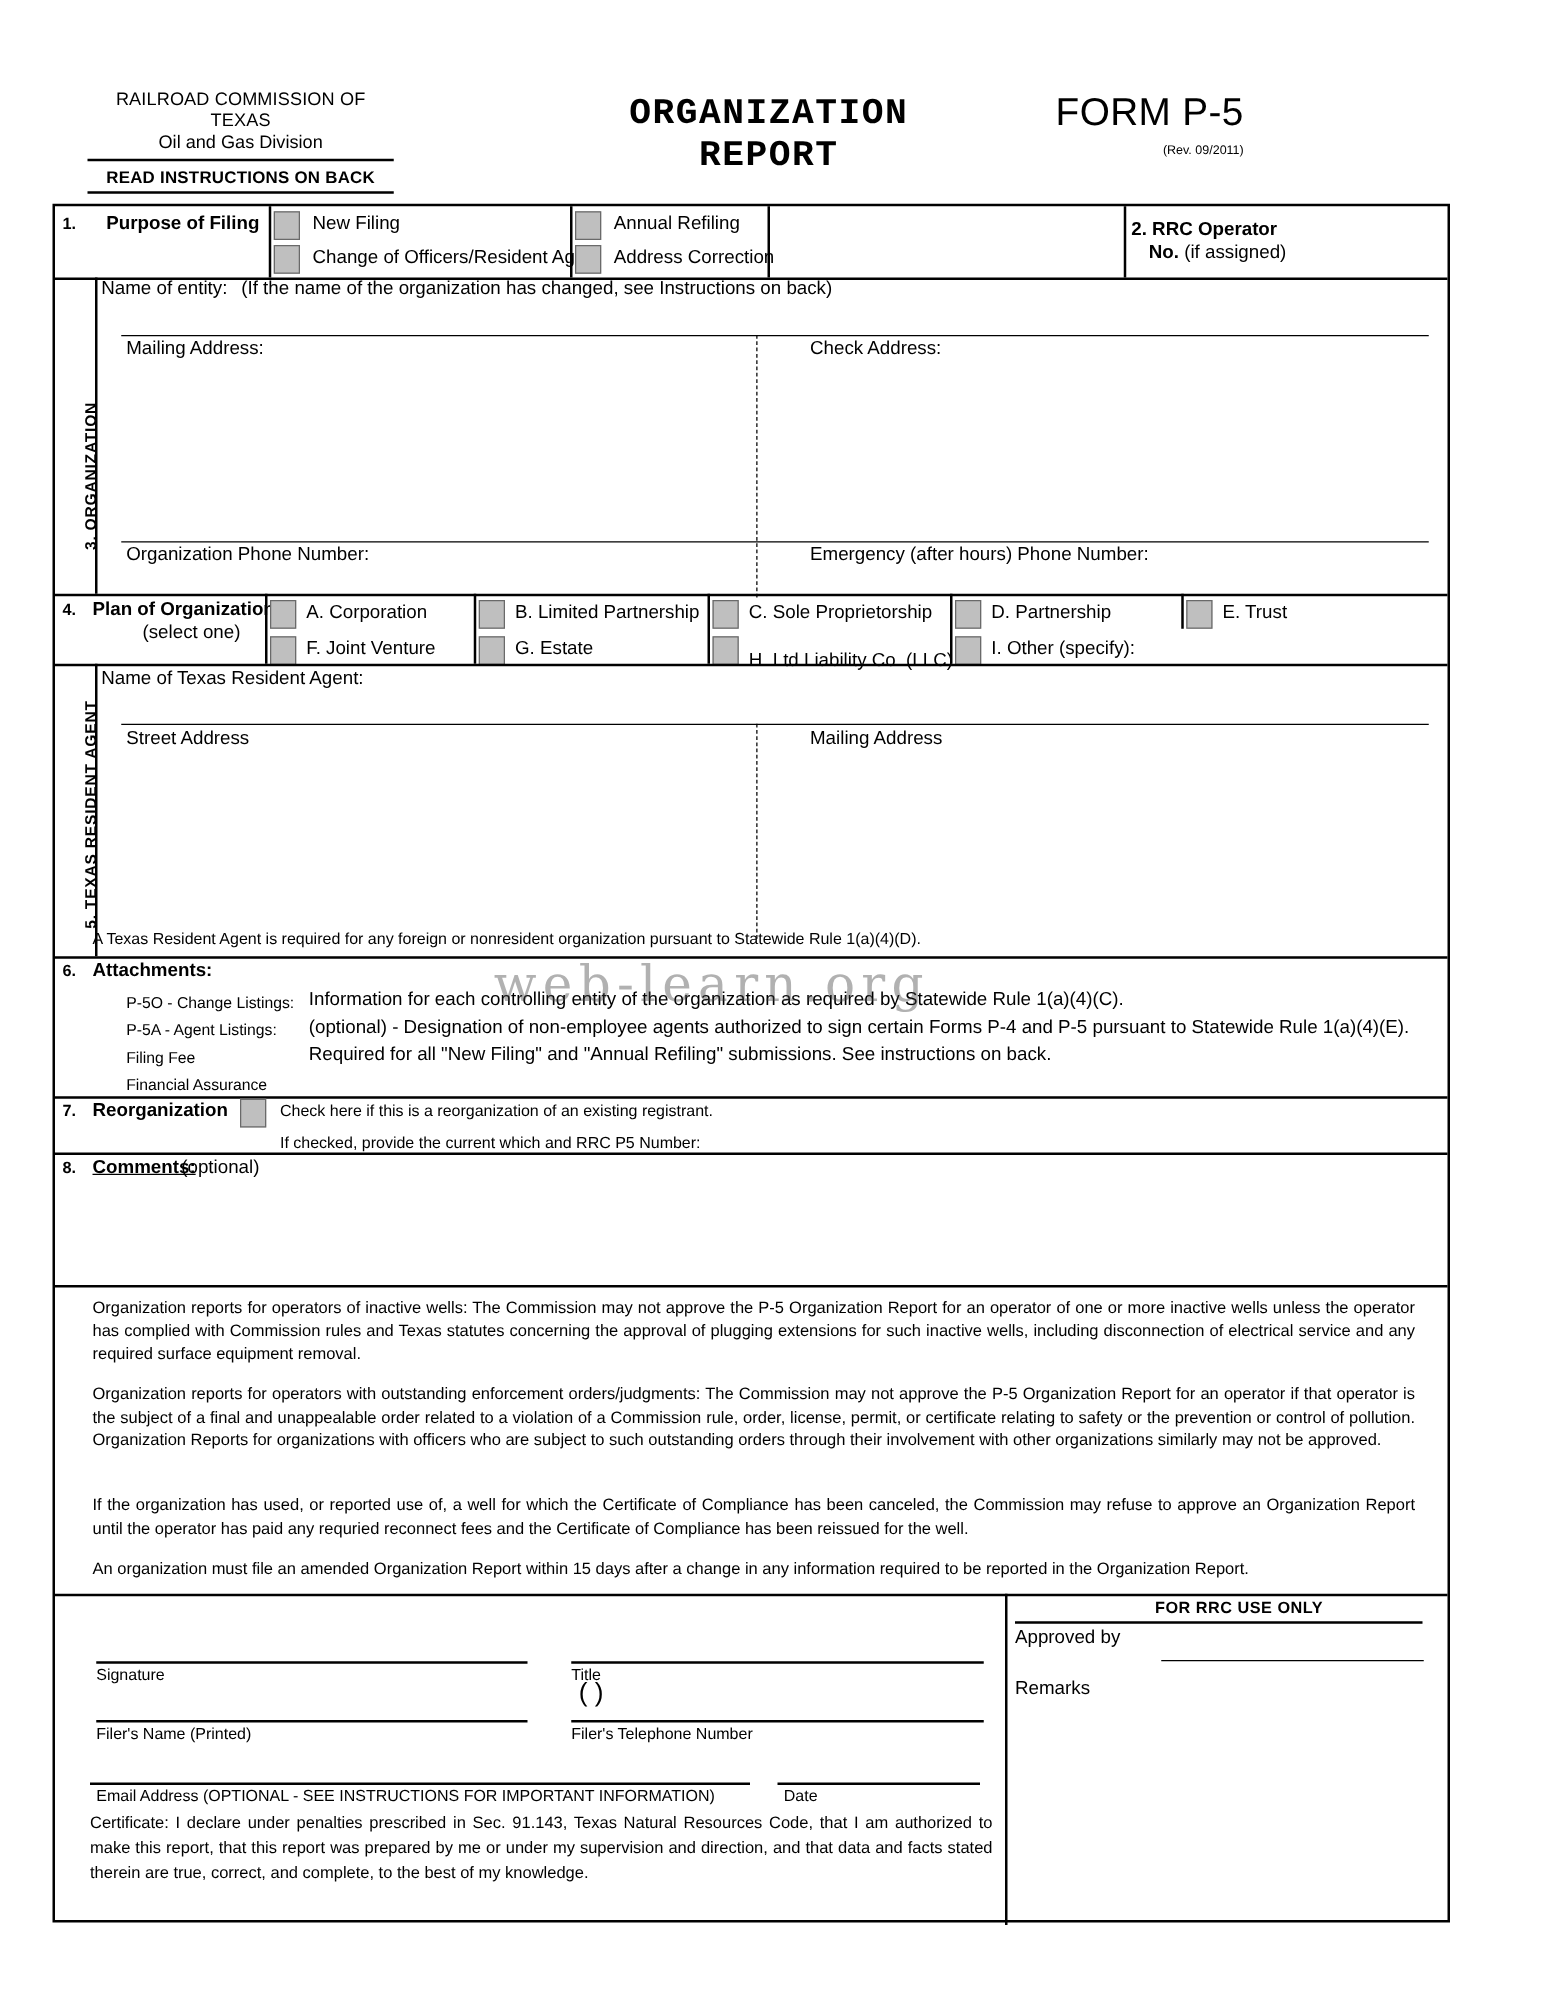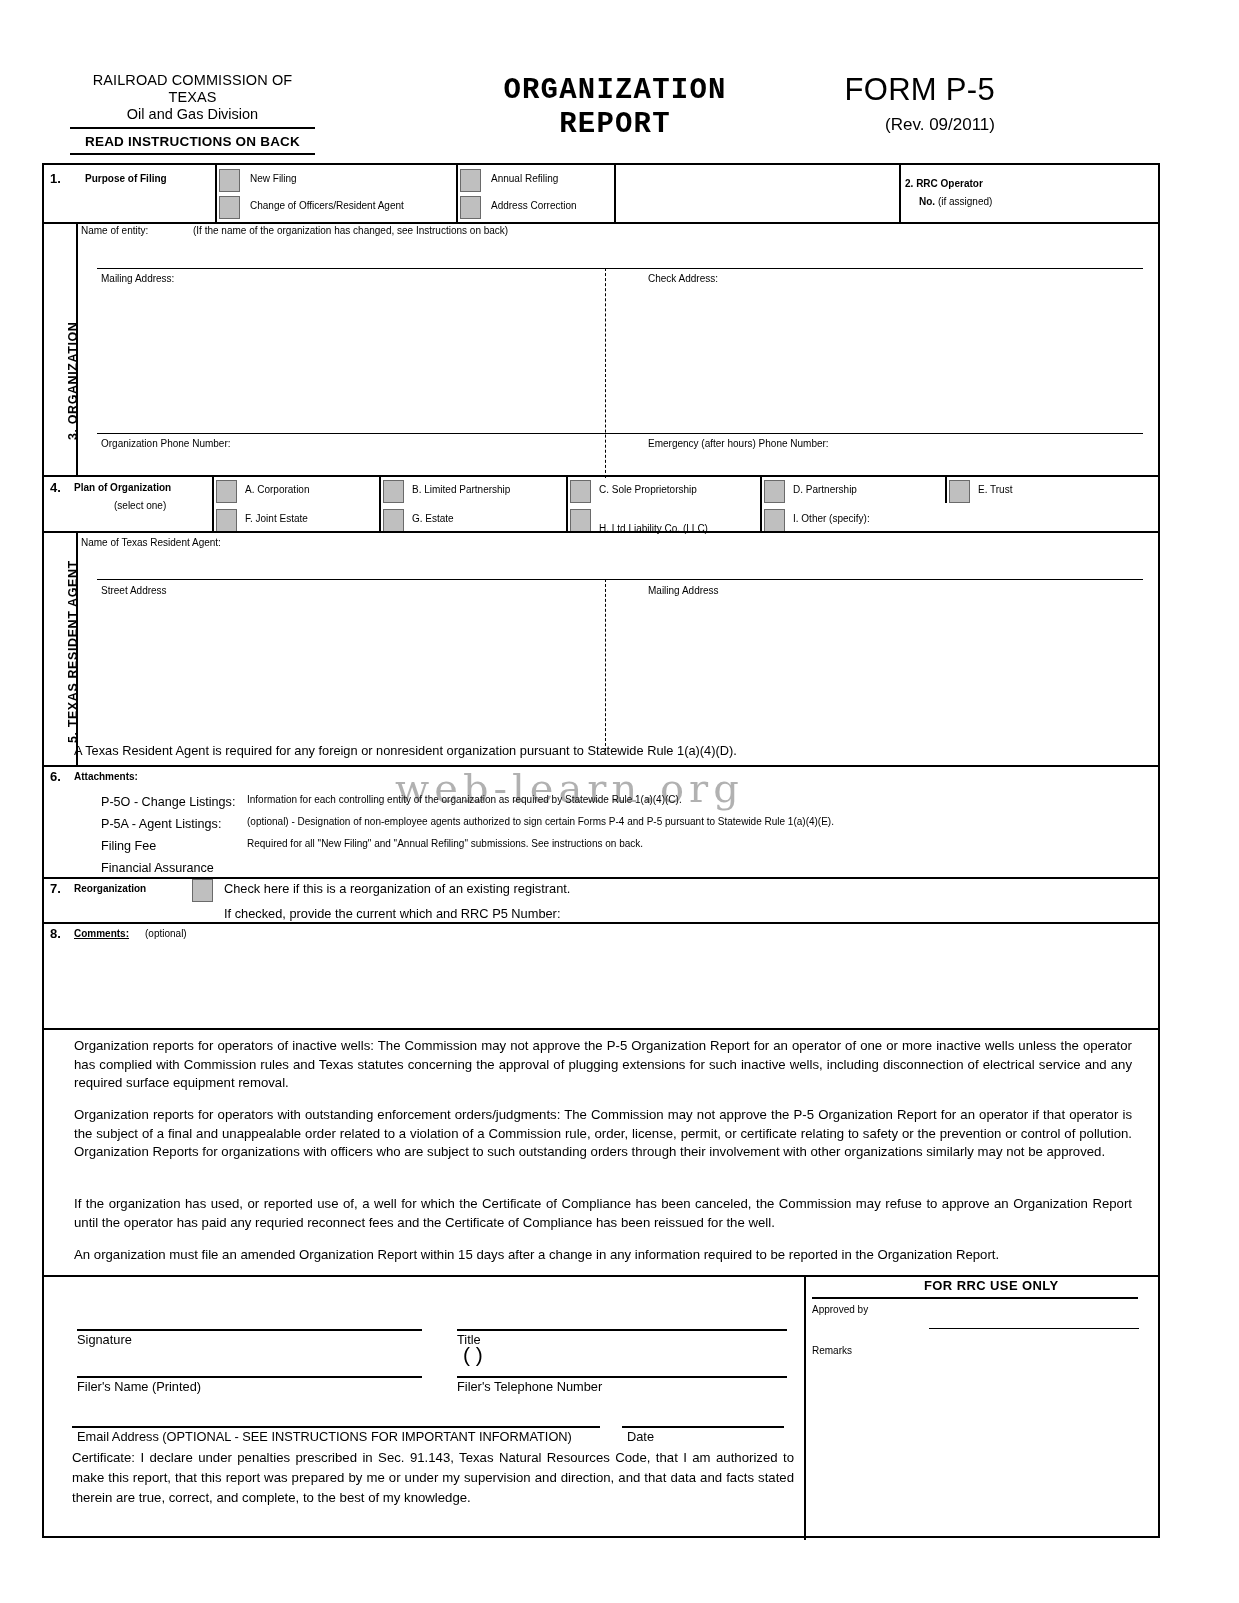--- a/index.html
+++ b/index.html
@@ -38,21 +38,21 @@
     text-align: center;
     font-size: 29px; font-weight: bold; letter-spacing: 1.2px;
     line-height: 34px;
     font-family: Liberation Mono, monospace;
   }
   .hdr-form {
     position: absolute; right: 76px; top: 72px;
     text-align: right;
   }
   .hdr-form-main { font-size: 31px; letter-spacing: .3px; line-height: 36px; }
-  .hdr-form-rev { font-size: 17px; margin-top: 7px; }
+  .hdr-form-rev { font-size: 10px; margin-top: 7px; }
 
   
   .form {
     position: absolute;
     left: 42px; top: 163px;
     width: 1118px; height: 1375px;
     border: 2.5px solid #000;
   }
   .hline { position: absolute; left: 0; width: 100%; border-top: 2.5px solid #000; }
   .vline { position: absolute; border-left: 2.5px solid #000; }
@@ -61,21 +61,21 @@
     position: absolute;
     border-left: 1.6px dashed #000;
   }
 
   .cb {
     position: absolute;
     width: 21px; height: 23px;
     background: #bfbfbf;
     border: 1.2px solid #6a6a6a;
   }
-  .lbl { position: absolute; font-size: 10px; line-height: 16px; white-space: nowrap; }
+  .lbl { position: absolute; font-size: 15px; line-height: 16px; white-space: nowrap; }
   .lbl-b { font-weight: bold; }
 
   .vert-label {
     position: absolute;
     font-size: 12.5px; font-weight: bold; letter-spacing: .6px;
     transform: rotate(-90deg);
     transform-origin: left top;
     white-space: nowrap;
   }
 
@@ -192,21 +192,21 @@
   <div class="cb" style="left:526px; top:315px;"></div>
   <div class="lbl" style="left:555px; top:317px;">C.  Sole Proprietorship</div>
 
   <div class="cb" style="left:720px; top:315px;"></div>
   <div class="lbl" style="left:749px; top:317px;">D.  Partnership</div>
 
   <div class="cb" style="left:905px; top:315px;"></div>
   <div class="lbl" style="left:934px; top:317px;">E.  Trust</div>
 
   <div class="cb" style="left:172px; top:344px;"></div>
-  <div class="lbl" style="left:201px; top:346px;">F.  Joint Estate</div>
+  <div class="lbl" style="left:201px; top:346px;">F.  Joint Venture</div>
 
   <div class="cb" style="left:339px; top:344px;"></div>
   <div class="lbl" style="left:368px; top:346px;">G. Estate</div>
 
   <div class="cb" style="left:526px; top:344px;"></div>
   <div class="lbl" style="left:555px; top:356px;">H. Ltd Liability Co. (LLC)</div>
 
   <div class="cb" style="left:720px; top:344px;"></div>
   <div class="lbl" style="left:749px; top:346px;">I.  Other (specify):</div>
   <div style="position:absolute; left:905px; top:344px; width:200px; height:22px;"></div>

